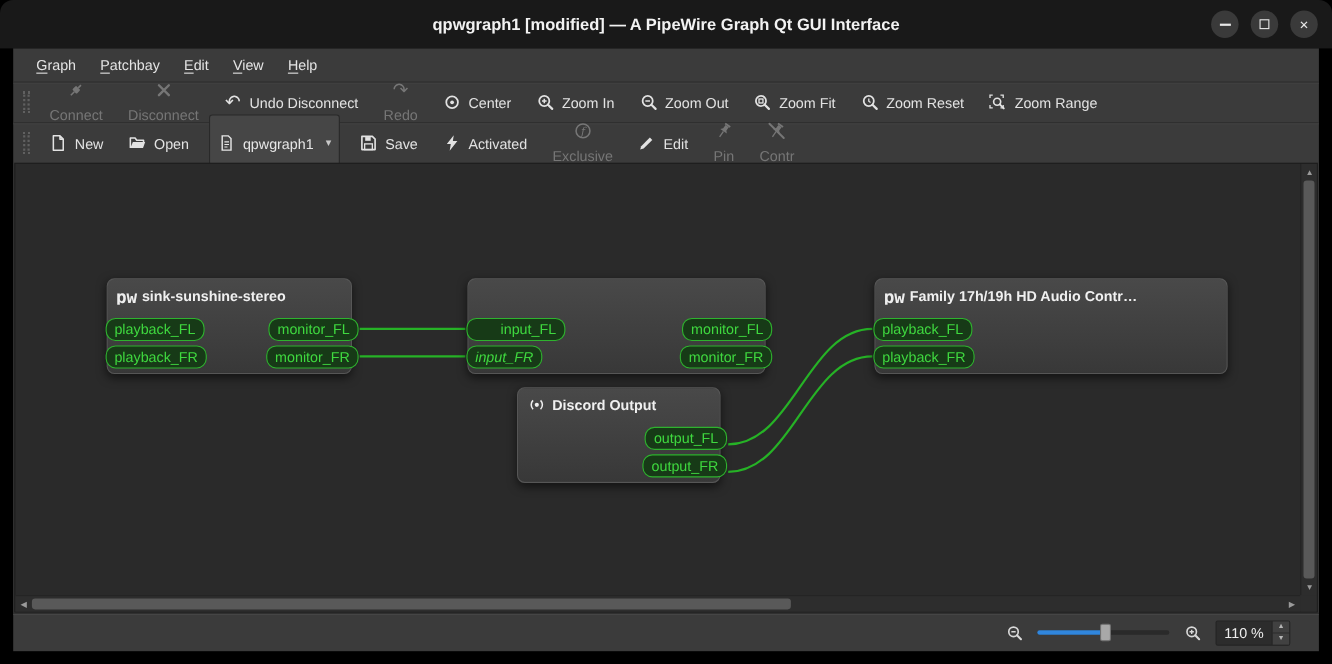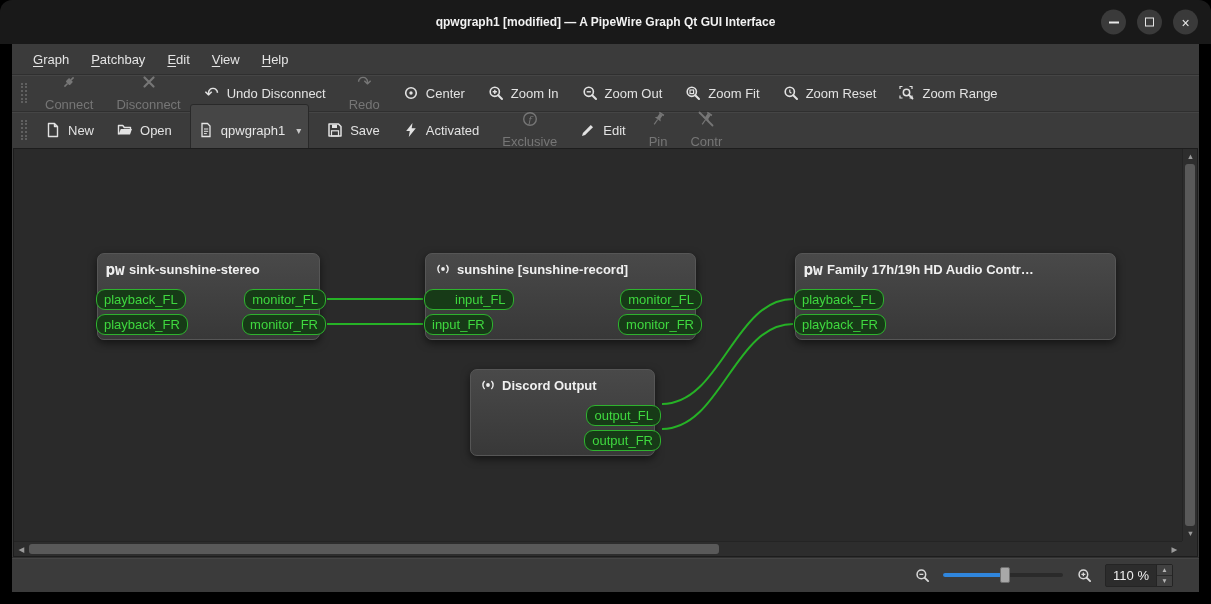--- a/index.html
+++ b/index.html
@@ -3,21 +3,21 @@
 <meta charset="utf-8">
 <style>
   * { margin:0; padding:0; box-sizing:border-box; }
   html,body { width:1211px; height:604px; background:#000; overflow:hidden;
               font-family:"Liberation Sans","DejaVu Sans",sans-serif; }
   .window { position:absolute; inset:0; background:#000; border-radius:12px; overflow:hidden; }
 
   
   .titlebar { position:absolute; left:0; top:0; right:0; height:44px; background:#191919;
               display:flex; align-items:center; justify-content:center; }
-  .title { color:#f2f2f2; font-weight:bold; font-size:12px; }
+  .title { color:#f2f2f2; font-weight:bold; font-size:15px; }
   .winbtns { position:absolute; right:13px; top:50%; transform:translateY(-50%); display:flex; gap:11px; }
   .winbtn { width:25px; height:25px; border-radius:50%; background:#3a3a3a; color:#e8e8e8;
             display:flex; align-items:center; justify-content:center; font-size:13px; cursor:default; }
   .glyph-min { display:block; width:10px; height:2px; background:#e8e8e8; }
   .glyph-max { display:block; width:9px; height:9px; border:1.5px solid #e8e8e8; }
   .glyph-close { font-size:14px; line-height:1; }
 
   
   .content { position:absolute; left:12px; right:12px; top:44px; bottom:12px; background:#3b3b3b; }
 
@@ -309,43 +309,34 @@
             <div class="node-header">
               <span class="nicon txticon">pw</span>
               <span>sink-sunshine-stereo</span>
             </div>
             <div class="port left" style="top: 35px; background: rgb(23, 58, 23); border: 1px solid rgb(46, 178, 46); color: rgb(63, 216, 63);">playback_FL</div>
             <div class="port left" style="top: 60px; background: rgb(23, 58, 23); border: 1px solid rgb(46, 178, 46); color: rgb(63, 216, 63);">playback_FR</div>
             <div class="port right" style="top: 35px; background: rgb(23, 58, 23); border: 1px solid rgb(46, 178, 46); color: rgb(63, 216, 63);">monitor_FL</div>
             <div class="port right" style="top: 60px; background: rgb(23, 58, 23); border: 1px solid rgb(46, 178, 46); color: rgb(63, 216, 63);">monitor_FR</div>
           </div>
           <div class="node" style="left: 411px; top: 104px; width: 271px; height: 87px;">
-            <div class="node-header">
-              <span class="nicon">
-                <svg viewBox="0 0 16 16" width="16" height="16">
-                  <circle cx="8" cy="8" r="1.9" fill="currentColor"></circle>
-                  <path d="M4.6 4 a5.6 5.6 0 0 0 0 8 M11.4 4 a5.6 5.6 0 0 1 0 8" fill="none" stroke="currentColor" stroke-width="1.4"></path>
-                </svg>
-              </span>
-              <span>sunshine [sunshine-record]</span>
-            </div>
             <div class="port left" style="top: 35px; background: rgb(23, 58, 23); border: 1px solid rgb(46, 178, 46); color: rgb(63, 216, 63); padding-left: 30px;">input_FL</div>
-            <div class="port left" style="top: 60px; background: rgb(23, 58, 23); border: 1px solid rgb(46, 178, 46); color: rgb(63, 216, 63);">input_FR</div>
+            <div class="port left" style="top: 60px; background: rgb(23, 58, 23); border: 1px solid rgb(46, 178, 46); color: rgb(63, 216, 63); font-style: italic;">input_FR</div>
             <div class="port right" style="top: 35px; background: rgb(23, 58, 23); border: 1px solid rgb(46, 178, 46); color: rgb(63, 216, 63);">monitor_FL</div>
             <div class="port right" style="top: 60px; background: rgb(23, 58, 23); border: 1px solid rgb(46, 178, 46); color: rgb(63, 216, 63);">monitor_FR</div>
           </div>
           <div class="node" style="left: 781px; top: 104px; width: 321px; height: 87px;">
             <div class="node-header">
               <span class="nicon txticon">pw</span>
               <span>Family 17h/19h HD Audio Contr…</span>
             </div>
             <div class="port left" style="top: 35px; background: rgb(23, 58, 23); border: 1px solid rgb(46, 178, 46); color: rgb(63, 216, 63);">playback_FL</div>
             <div class="port left" style="top: 60px; background: rgb(23, 58, 23); border: 1px solid rgb(46, 178, 46); color: rgb(63, 216, 63);">playback_FR</div>
           </div>
-          <div class="node" style="left: 456px; top: 220px; width: 185px; height: 87px;">
+          <div class="node" style="left: 456px; top: 203px; width: 185px; height: 87px;">
             <div class="node-header">
               <span class="nicon">
                 <svg viewBox="0 0 16 16" width="16" height="16">
                   <circle cx="8" cy="8" r="1.9" fill="currentColor"></circle>
                   <path d="M4.6 4 a5.6 5.6 0 0 0 0 8 M11.4 4 a5.6 5.6 0 0 1 0 8" fill="none" stroke="currentColor" stroke-width="1.4"></path>
                 </svg>
               </span>
               <span>Discord Output</span>
             </div>
             <div class="port right" style="top: 35px; background: rgb(23, 58, 23); border: 1px solid rgb(46, 178, 46); color: rgb(63, 216, 63);">output_FL</div>

